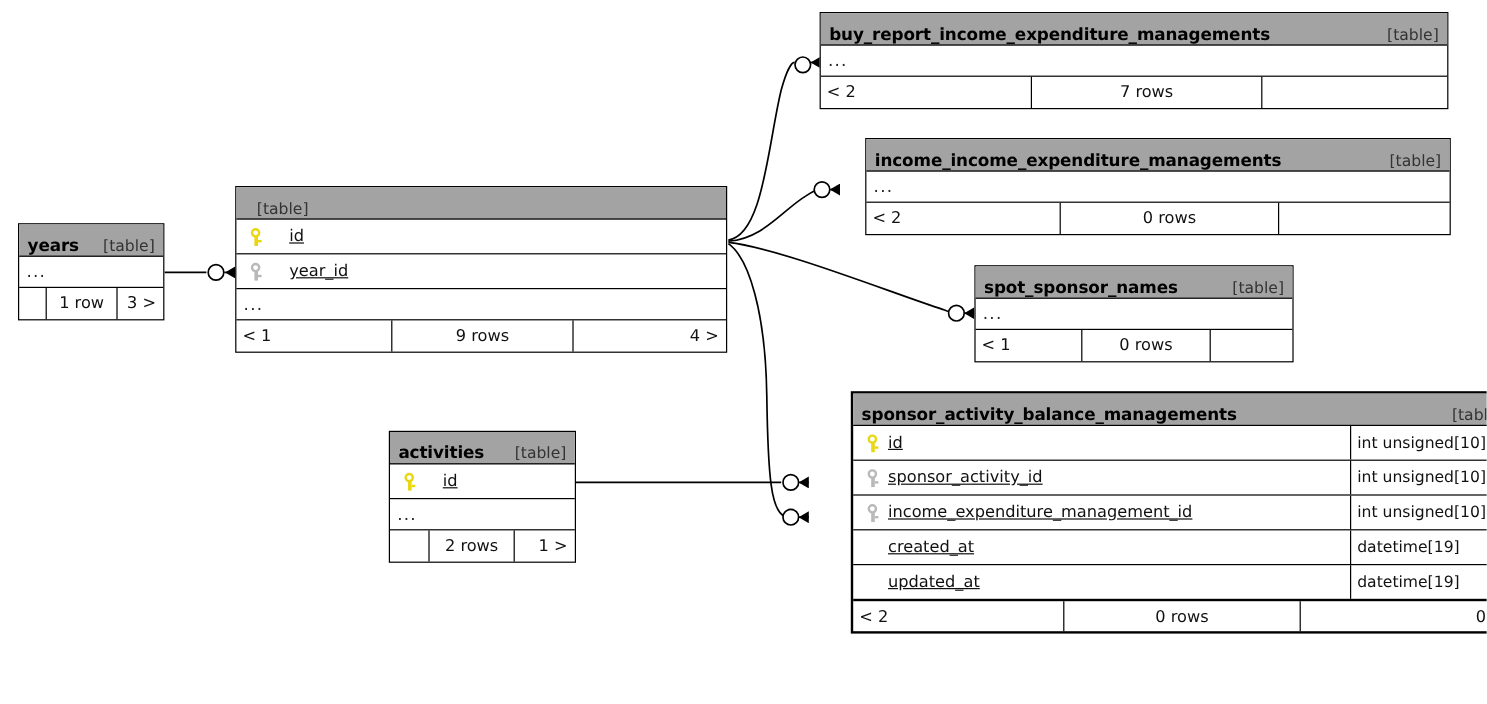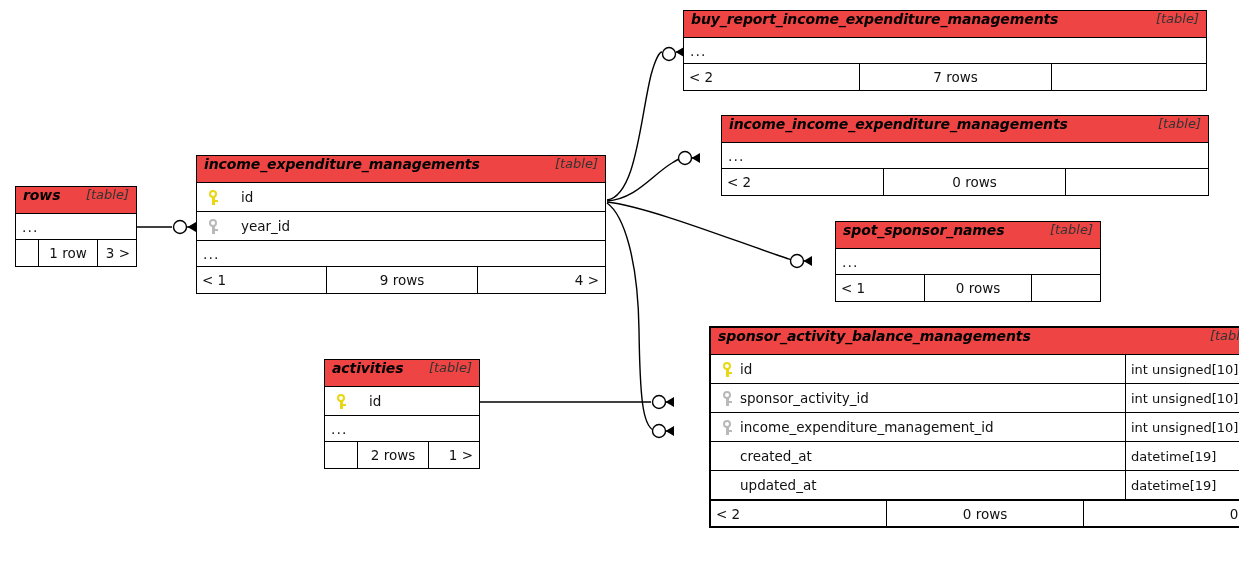--- a/index.html
+++ b/index.html
@@ -24,29 +24,28 @@
     box-sizing: border-box;
     background: #ffffff;
     border: 1px solid #000000;
     font-size: 13.5px;
     color: #111111;
   }
   .tbl.thick { border-width: 2px; margin-left: 39px; }
 
   .tbl-title {
     box-sizing: border-box;
-    background: #ef4444;
+    background: #a3a3a3;
     border-bottom: 1.6px solid #000000;
     display: flex;
-    align-items: flex-start;
+    align-items: flex-end;
     justify-content: space-between;
     padding: 0 7px;
     height: 27px;
     white-space: nowrap;
-    font-style: italic;
   }
   .tbl-title .tname {
     font-weight: bold;
     font-size: 14px;
     color: #000;
     letter-spacing: -0.1px;
   }
   .tbl-title .ttag {
     font-size: 13px;
     color: #333;
@@ -63,20 +62,21 @@
   }
   .col-row:last-child { border-bottom: none; }
 
   .col-name {
     display: flex;
     align-items: center;
     flex: 1 1 auto;
     min-width: 0;
     padding-left: 8px;
     overflow: hidden;
+    text-decoration: underline;
   }
   .col-type {
     box-sizing: border-box;
     border-left: 1.6px solid #000000;
     padding-left: 5px;
     height: 100%;
     display: flex;
     align-items: center;
     font-size: 13px;
   }
@@ -210,34 +210,33 @@
       <g>
         <path d="M480,402 L651,402"></path>
         <circle cx="659" cy="402" r="6.5" fill="#ffffff" stroke="#000" stroke-width="1.4"></circle>
         <path d="M666,402 L674,402" marker-end="url(#crow)"></path>
       </g>
     </g>
   </svg>
 
   <div class="tbl" style="left:15px; top:186px; width:122px;">
     <div class="tbl-title">
-      <span class="tname">rows</span>
+      <span class="tname">years</span>
       <span class="ttag">[table]</span>
     </div>
     <div class="ellipsis-row">...</div>
     <div class="foot-row">
       <div class="foot-cell l" style="width:22px;"></div>
       <div class="foot-cell c div" style="width:59px;">1 row</div>
       <div class="foot-cell r div" style="flex:1 1 auto;">3 &gt;</div>
     </div>
   </div>
 
   <div class="tbl" style="left:196px; top:155px; width:410px;">
     <div class="tbl-title">
-      <span class="tname">income_expenditure_managements</span>
       <span class="ttag">[table]</span>
     </div>
     <div class="col-row">
       <div class="col-name">
         <span class="key pk">
           <span class="kh"></span>
             <span class="ks"></span>
             <span class="kt"></span>
         </span>
         <span class="col-label indent">id</span>
@@ -280,21 +279,21 @@
       <span class="ttag">[table]</span>
     </div>
     <div class="ellipsis-row">...</div>
     <div class="foot-row">
       <div class="foot-cell l" style="width:161px;">&lt; 2</div>
       <div class="foot-cell c div" style="width:182px;">0 rows</div>
       <div class="foot-cell r div" style="flex:1 1 auto;"></div>
     </div>
   </div>
 
-  <div class="tbl" style="left:812px; top:221px; width:266px;margin-left:23px;">
+  <div class="tbl" style="left:812px; top:221px; width:266px;">
     <div class="tbl-title">
       <span class="tname">spot_sponsor_names</span>
       <span class="ttag">[table]</span>
     </div>
     <div class="ellipsis-row">...</div>
     <div class="foot-row">
       <div class="foot-cell l" style="width:88px;">&lt; 1</div>
       <div class="foot-cell c div" style="width:107px;">0 rows</div>
       <div class="foot-cell r div" style="flex:1 1 auto;"></div>
     </div>

